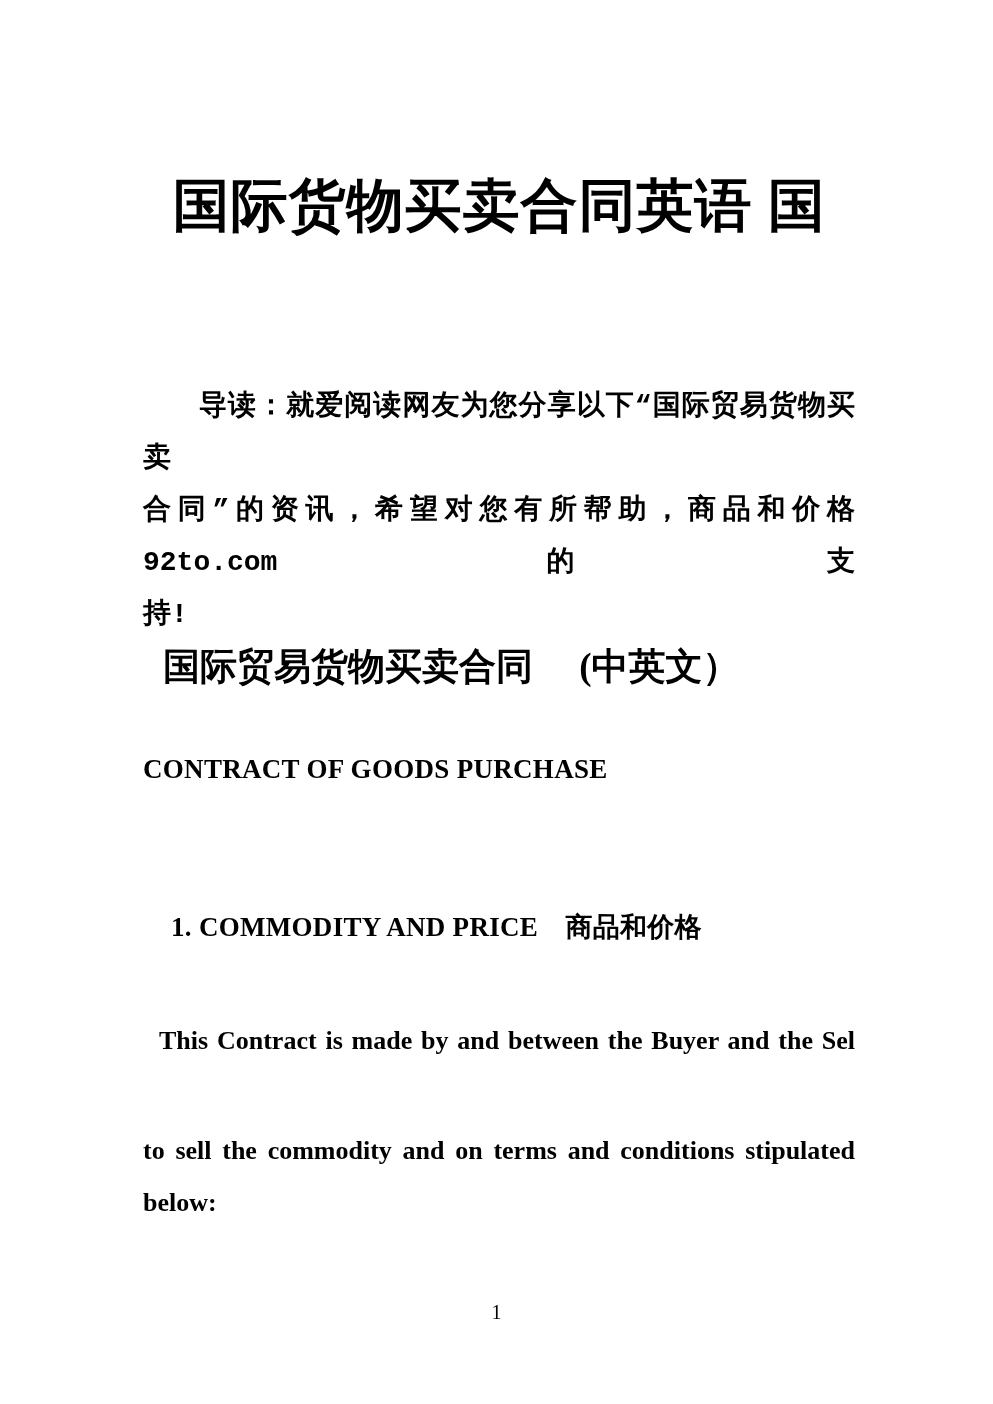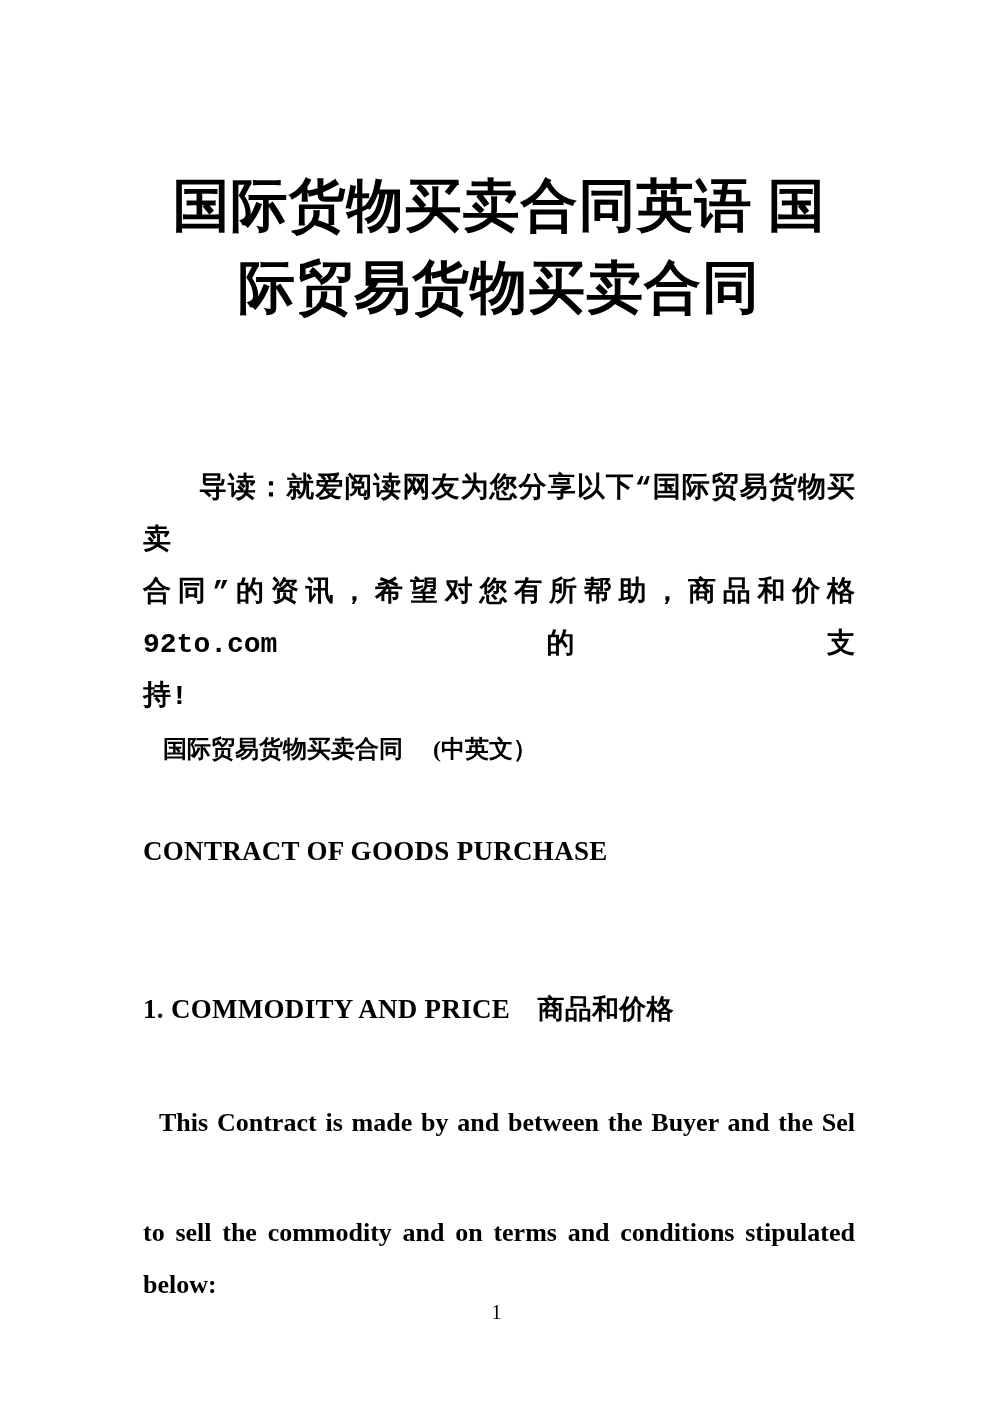--- a/index.html
+++ b/index.html
@@ -42,31 +42,32 @@
     text-align-last: justify;
   }
   .lline {
     display: block;
     text-align: left;
     text-align-last: left;
   }
   .subtitle {
     margin: 0;
     padding-left: 20px;
-    font-size: 24px;
+    font-size: 37px;
     line-height: 52px;
   }
   .heading-en {
     margin: 50px 0 0 0;
     font-size: 27px;
     line-height: 52px;
     letter-spacing: 0.3px;
   }
   .heading-commodity {
     margin-top: 106px;
+    margin-left: 28px;
   }
   .para {
     font-size: 26px;
     line-height: 52px;
   }
   .para-first {
     margin: 62px 0 0 16px;
   }
   .para-rest {
     margin: 58px 0 0 0;
@@ -81,21 +82,20 @@
     font-weight: normal;
   }
 </style>
 </head>
 <body>
 
 <div class="page">
 
   <h1 class="title">
     <span class="title-line">国际货物买卖合同英语 国</span>
-    <span class="title-line">际贸易货物买卖合同</span>
   </h1>
 
   <p class="intro">
     <span class="intro-line jline indent-first">导读：就爱阅读网友为您分享以下“国际贸易货物买卖</span>
     <span class="intro-line jline">合同”的资讯，希望对您有所帮助，商品和价格 92to.com 的支</span>
     <span class="intro-line lline">持!</span>
   </p>
 
   <p class="subtitle">国际贸易货物买卖合同　 (中英文）</p>
 

